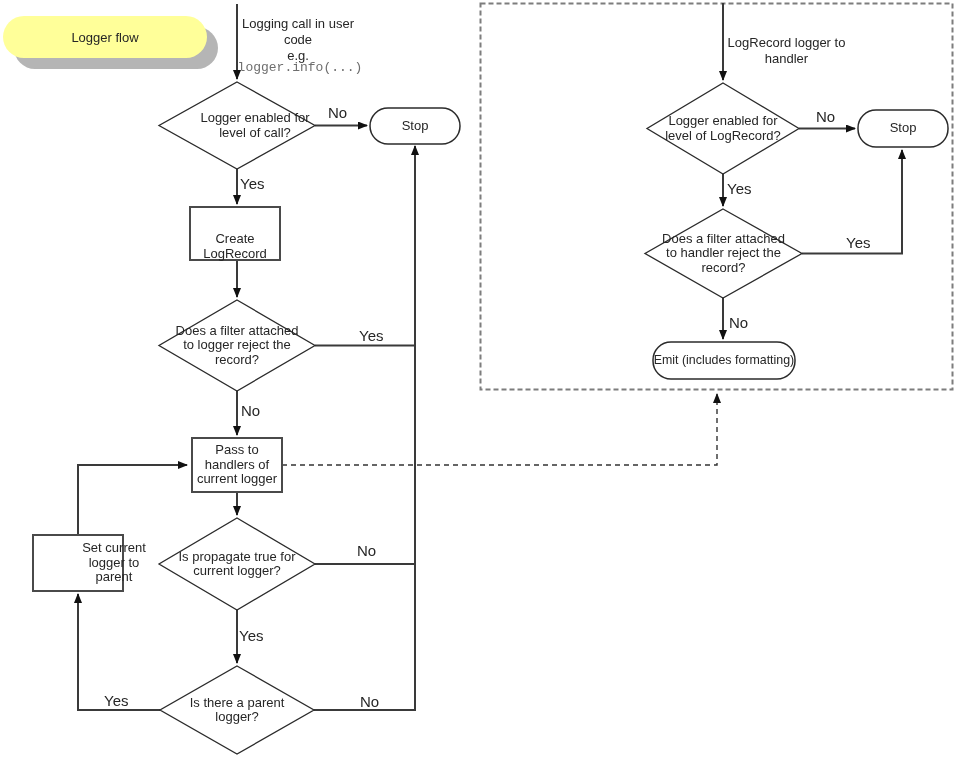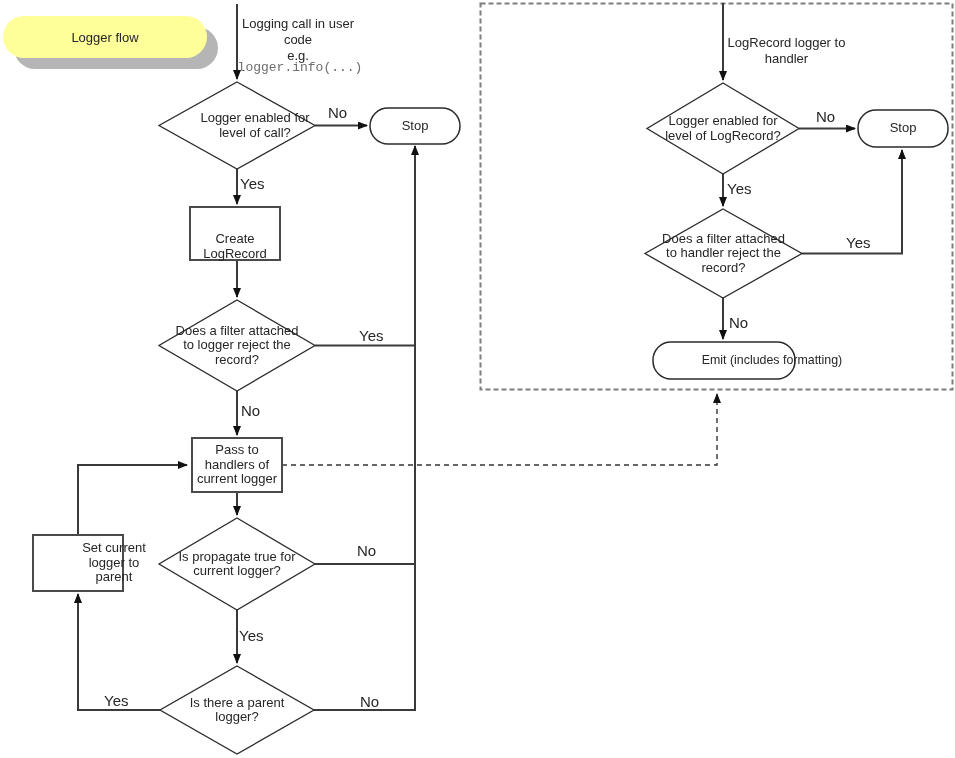--- a/index.html
+++ b/index.html
@@ -43,21 +43,21 @@
     position:absolute;
     white-space:pre-line;text-align:center;
     font-size:13px;line-height:16px;
   }
   .code-note{
     position:absolute;
     text-align:center;white-space:nowrap;
     font-family:"Liberation Mono","DejaVu Sans Mono",monospace;
     font-size:13px;color:var(--c-code_text);
   }
-  .emit-label{font-size:12.4px;margin-left:48px;}
+  .emit-label{font-size:12.4px;}
 </style>
 </head>
 <body>
 
 <div class="canvas">
 
   <svg class="diagram" width="955" height="758" viewBox="0 0 955 758">
     <defs>
       <marker id="arrow" markerUnits="userSpaceOnUse" markerWidth="10" markerHeight="8" viewBox="0 0 10 8" refX="9" refY="4" orient="auto">
         <path d="M0,0 L10,4 L0,8 Z" fill="#111"></path>

